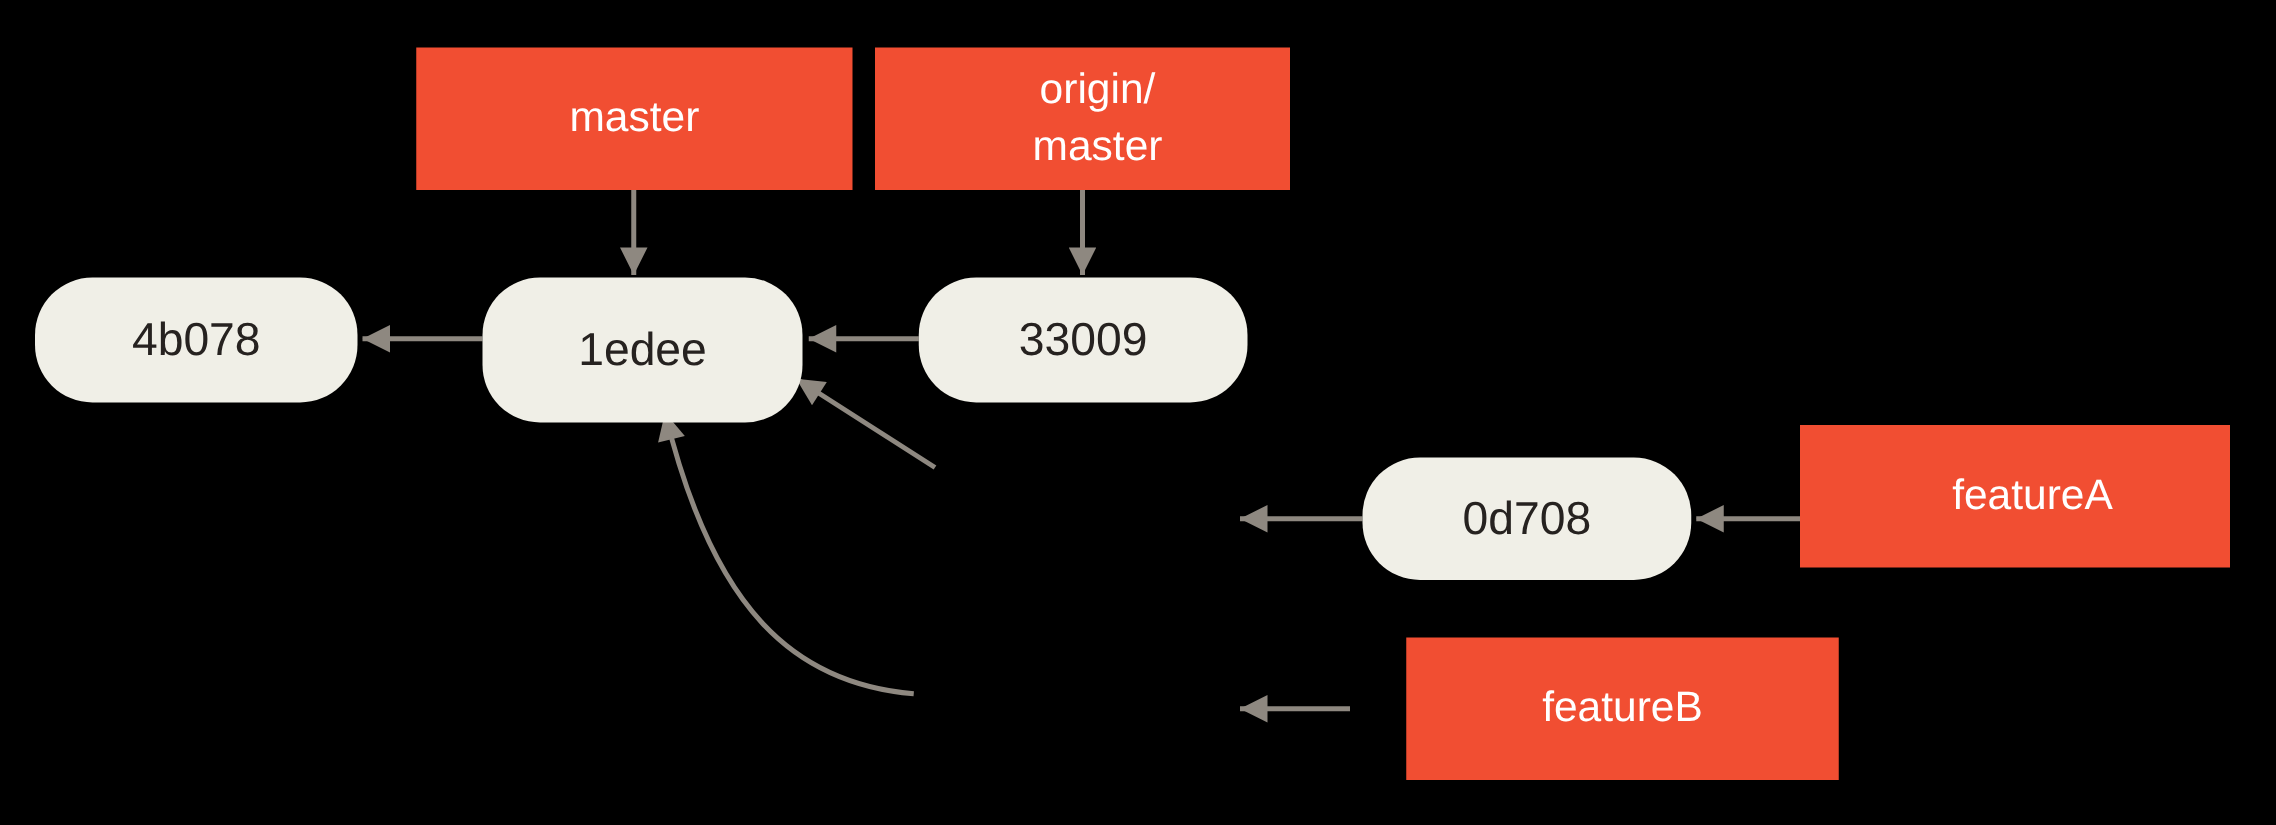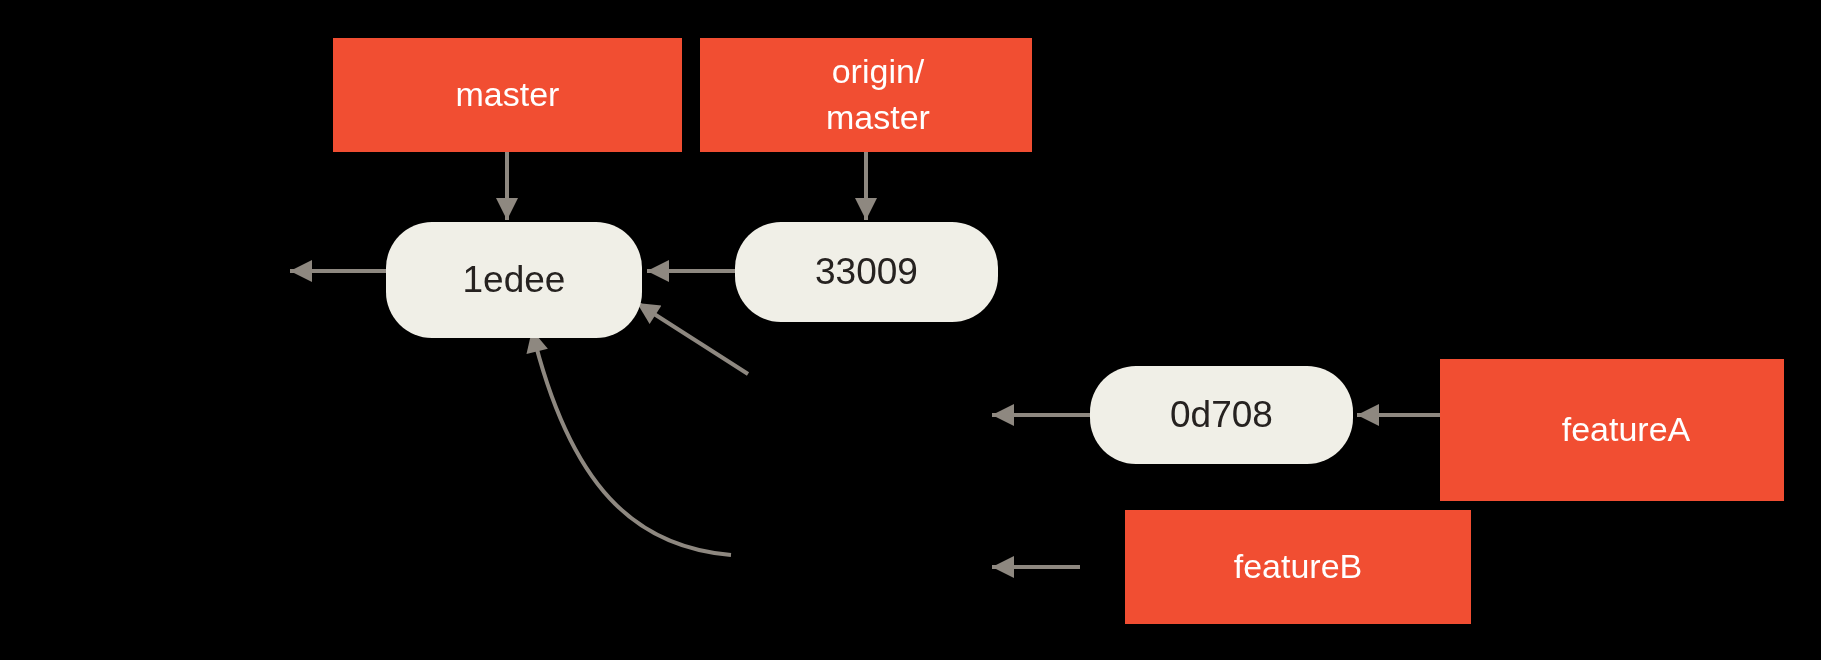--- a/index.html
+++ b/index.html
@@ -43,21 +43,21 @@
     border-radius: 46px;
   }
   
   #label-master   { left: 333px;  top: 38px;  width: 349px; height: 114px; }
   #label-origin   { left: 700px;  top: 38px;  width: 332px; height: 114px; padding-left: 24px; }
   #commit-4b078   { left: 28px;   top: 222px; width: 258px; height: 100px; }
   #commit-1edee   { left: 386px;  top: 222px; width: 256px; height: 116px; }
   #commit-33009   { left: 735px;  top: 222px; width: 263px; height: 100px; }
   #commit-a2de3   { left: 730px;  top: 366px; width: 258px; height: 98px;  }
   #commit-0d708   { left: 1090px; top: 366px; width: 263px; height: 98px;  }
-  #label-featureA { left: 1440px; top: 359px; width: 344px; height: 142px; padding-left: 28px; }
+  #label-featureA { left: 1440px; top: 340px; width: 344px; height: 114px; padding-left: 28px; }
   #commit-e5b0f   { left: 730px;  top: 516px; width: 258px; height: 99px;  }
   #label-featureB { left: 1080px; top: 510px; width: 346px; height: 114px; margin-left: 45px; }
 </style>
 </head>
 <body>
 
 <div class="canvas">
 
   <svg class="edges" viewBox="0 0 1821 660" xmlns="http://www.w3.org/2000/svg">
     <defs>
@@ -76,20 +76,21 @@
       <path d="M 731 555 C 635 547, 570 487, 532 330" marker-end="url(#arrowhead)"></path>
       <path d="M 1080 567 L 992 567" marker-end="url(#arrowhead)"></path>
     </g>
   </svg>
 
   <div class="node branch-label" id="label-master">master</div>
 
   <div class="node branch-label" id="label-origin">origin/
 master</div>
 
+  <div class="node commit" id="commit-4b078">4b078</div>
 
   <div class="node commit" id="commit-1edee">1edee</div>
 
   <div class="node commit" id="commit-33009">33009</div>
 
 
   <div class="node commit" id="commit-0d708">0d708</div>
 
   <div class="node branch-label" id="label-featureA">featureA</div>
 

